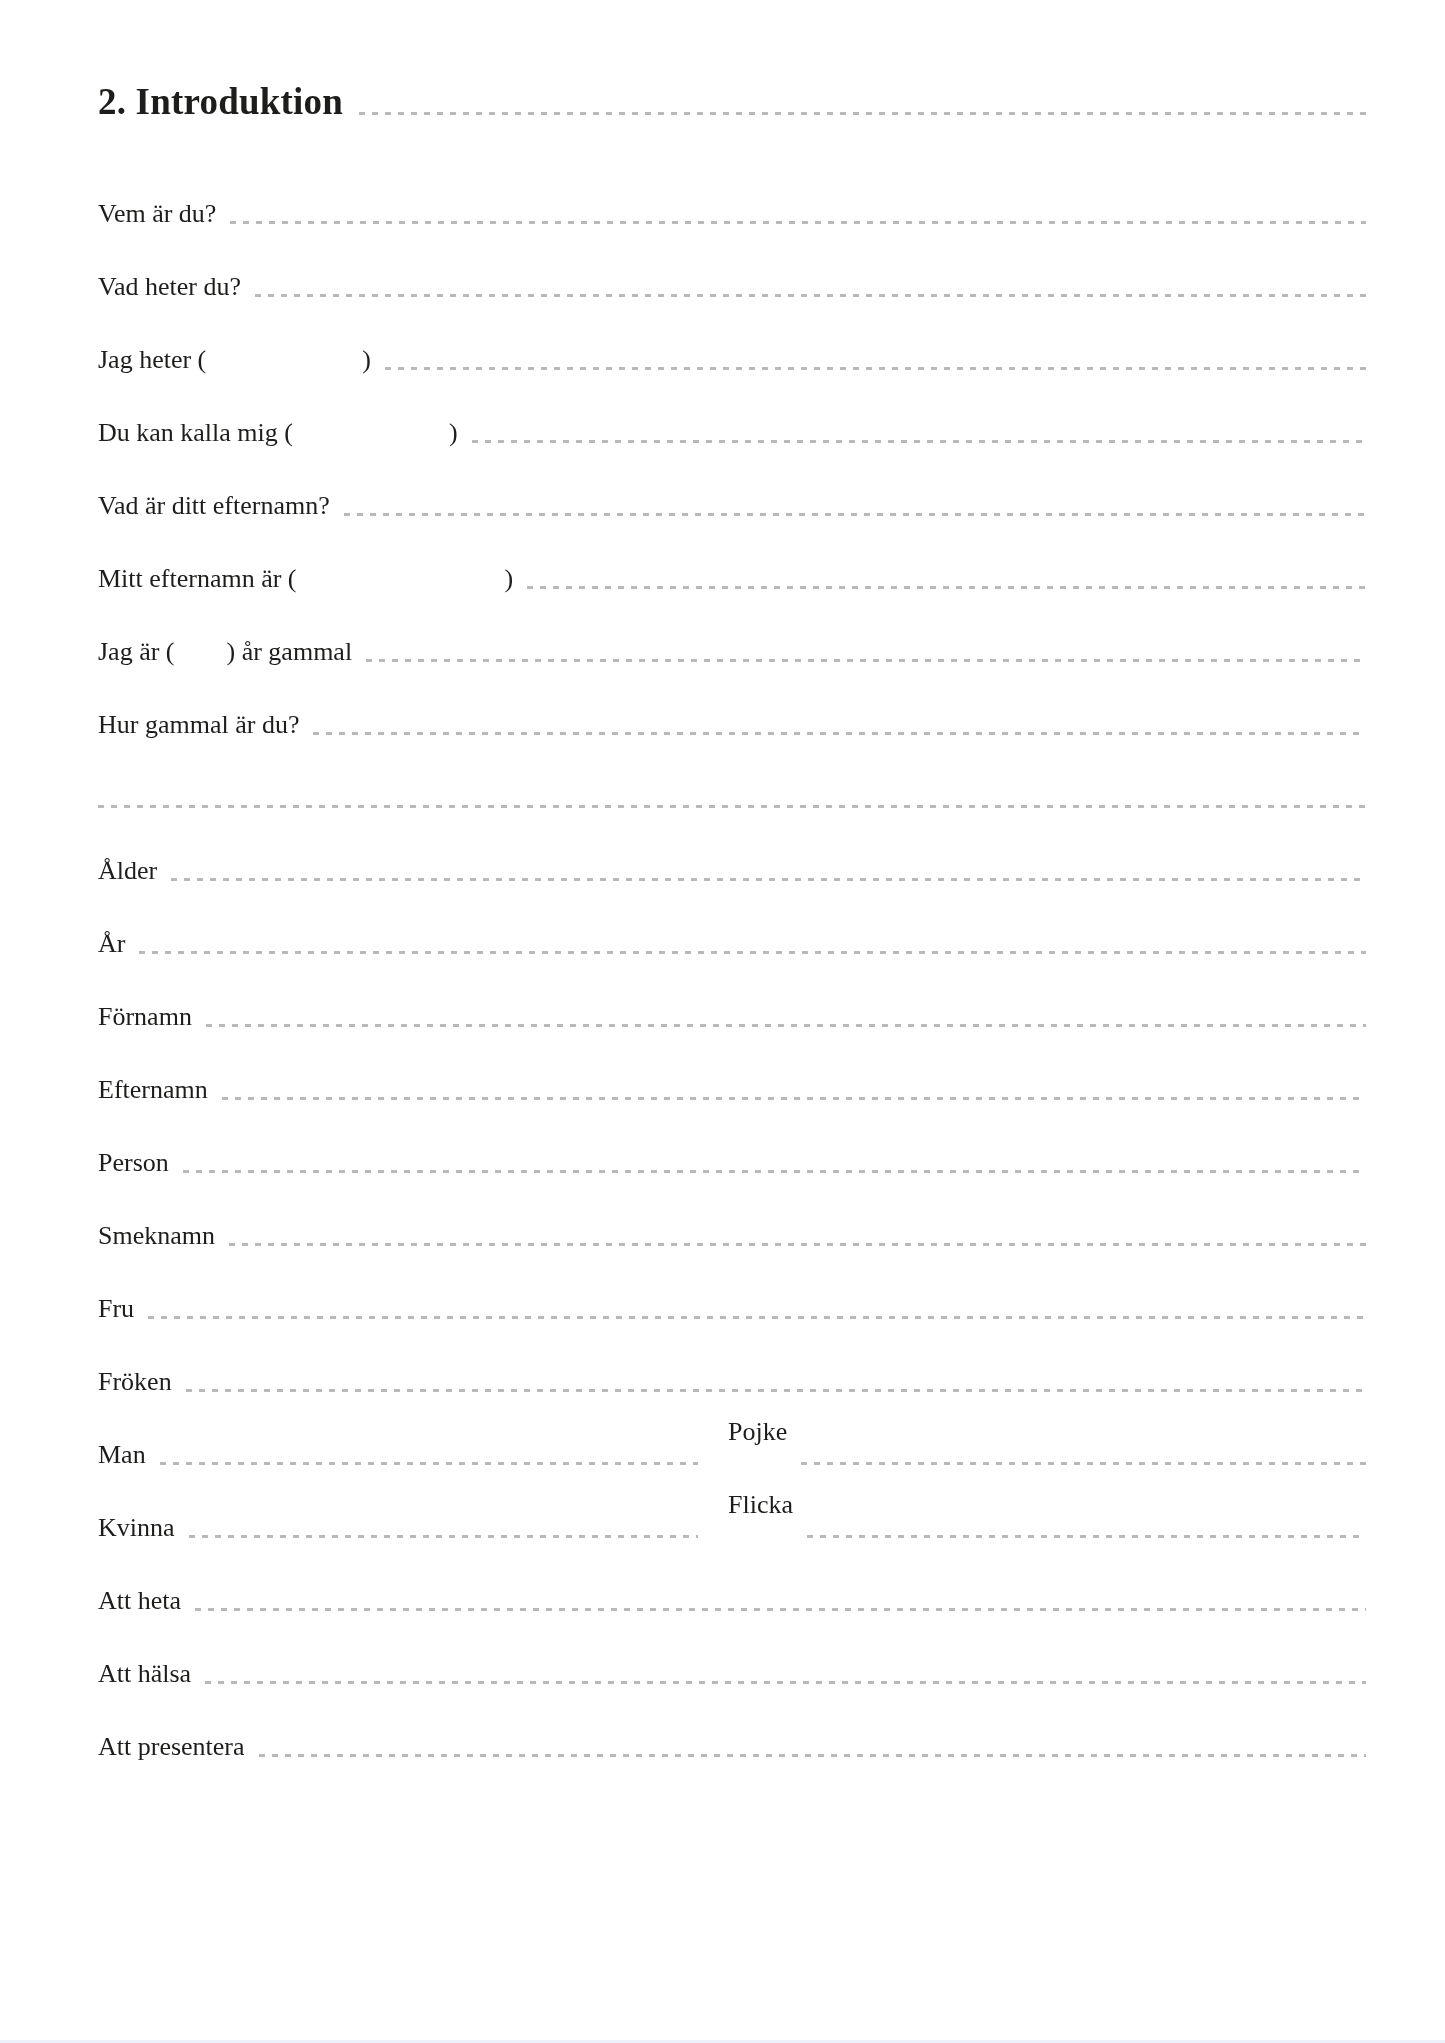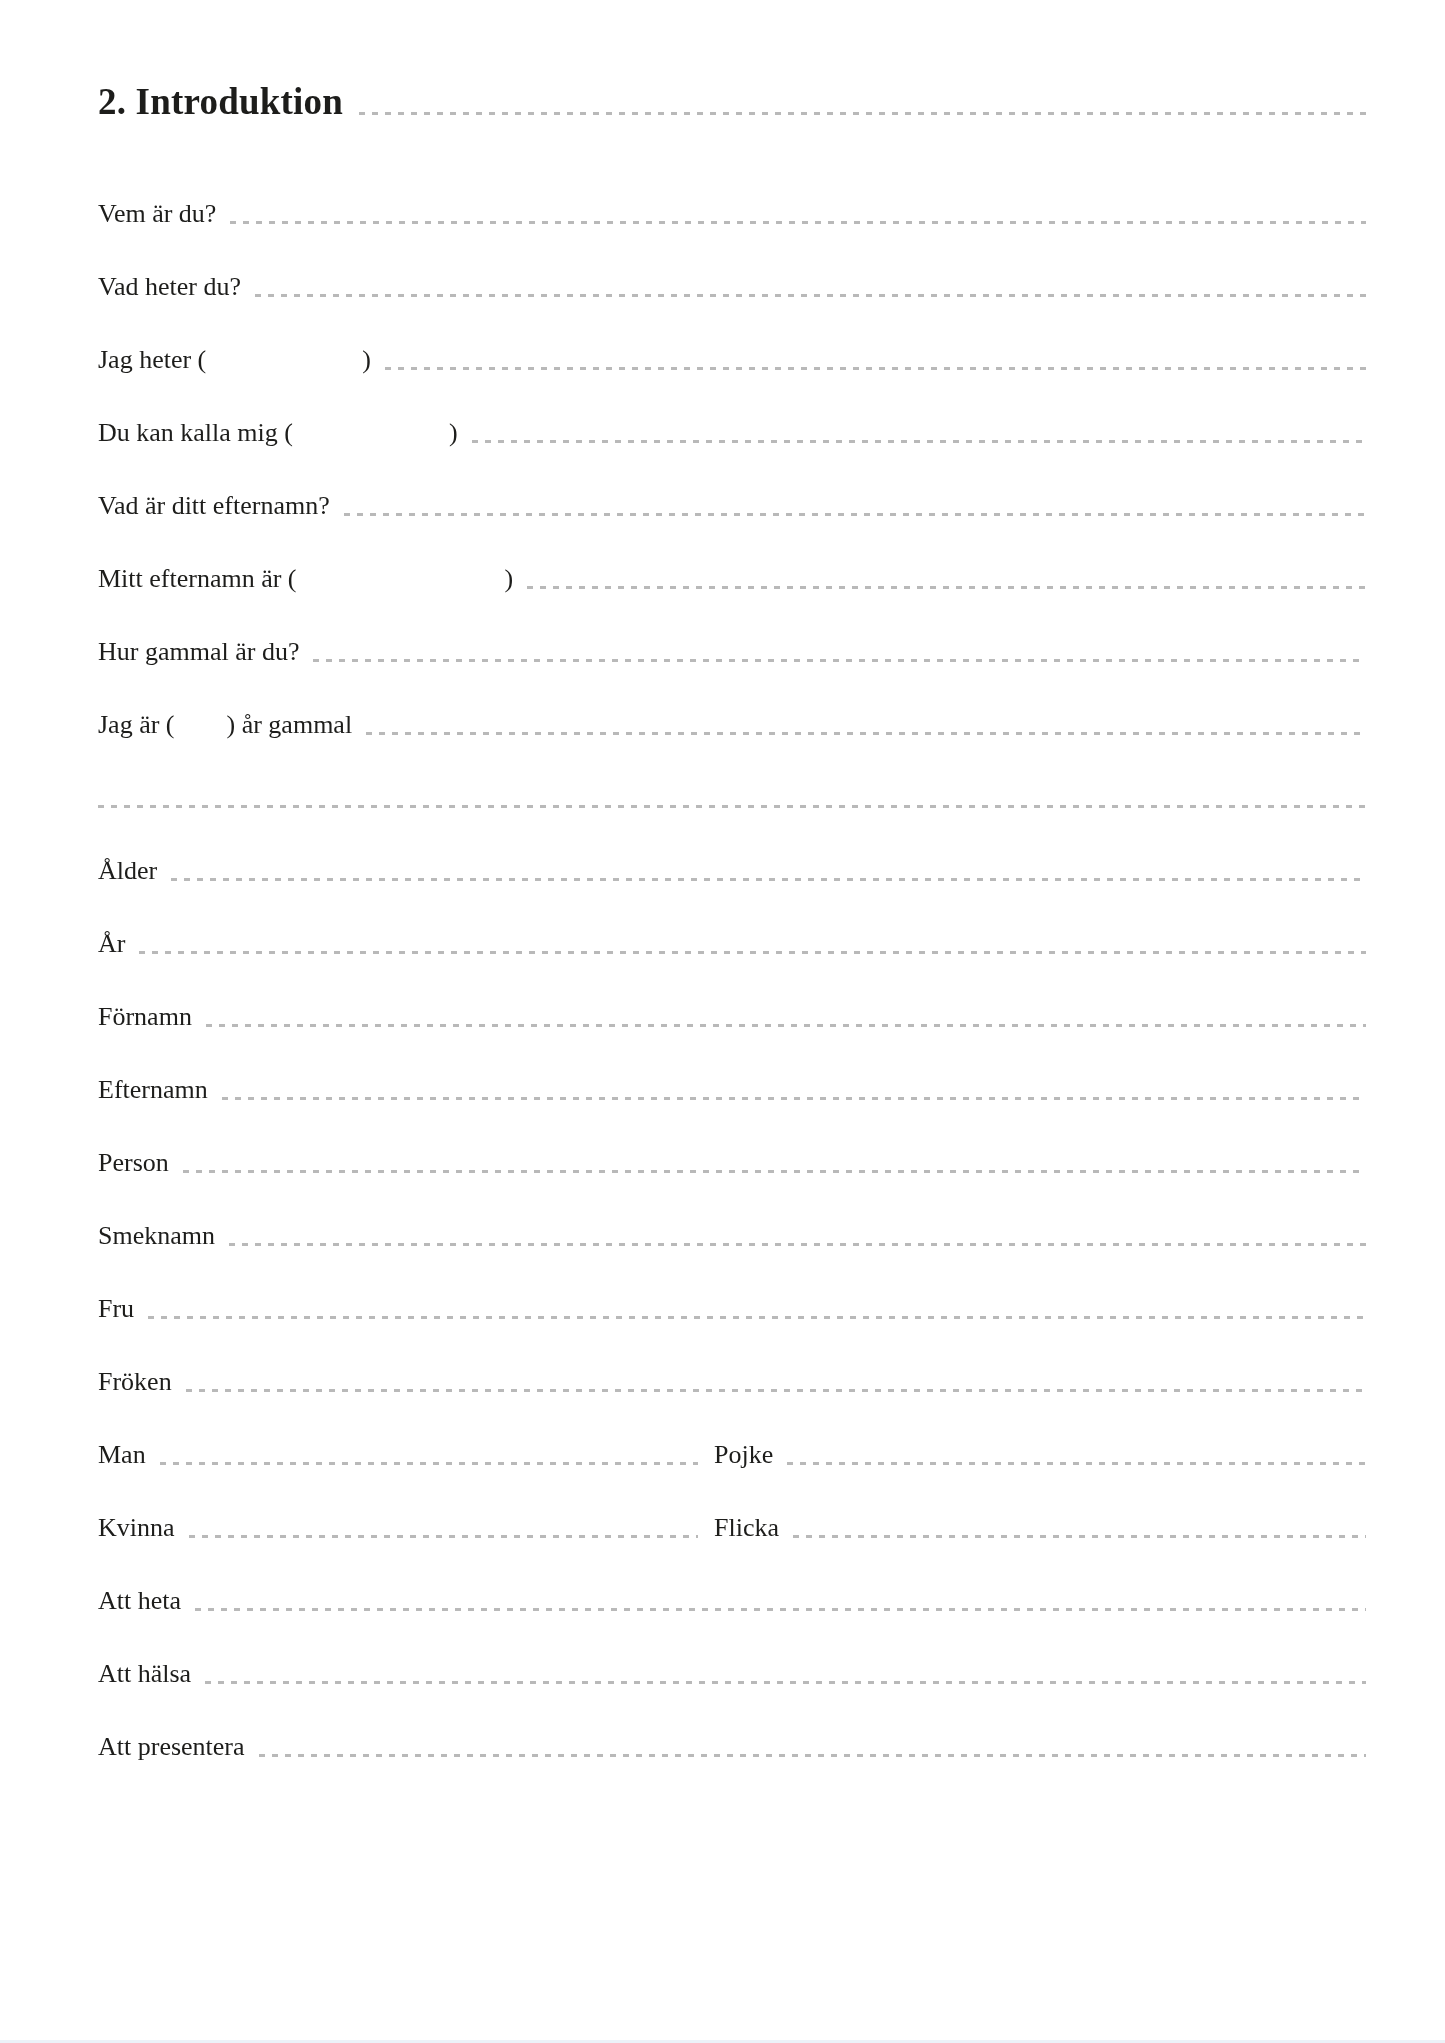--- a/index.html
+++ b/index.html
@@ -37,21 +37,21 @@
   }
   .leader{
     flex:1;height:3px;
     margin-left:14px;margin-bottom:3px;
     align-self:flex-end;
     background:repeating-linear-gradient(to right,#b9b9b9 0 6px,transparent 6px 13px);
   }
   .title-row .leader{margin-left:16px;margin-bottom:5px;}
   .row.separator .leader{margin-left:0;}
   .half1{flex:0 0 600px;display:flex;align-items:flex-end;}
-  .half2{flex:1;margin-left:16px;display:flex;align-items:flex-end;}
+  .half2{flex:1;margin-left:30px;display:flex;align-items:center;}
   .bottom-edge{
     position:absolute;left:0;bottom:0;width:100%;height:3px;
     background:#ecf2f8;
   }
 </style>
 </head>
 <body>
 
 <div class="page">
   <div class="content">
@@ -81,25 +81,25 @@
     </div>
     <div class="row">
       <span class="label">Vad är ditt efternamn?</span>
       <div class="leader"></div>
     </div>
     <div class="row">
       <span class="label">Mitt efternamn är (        )</span>
       <div class="leader"></div>
     </div>
     <div class="row">
-      <span class="label">Hur gammal är du?</span>
+      <span class="label">Jag är (  ) år gammal</span>
       <div class="leader"></div>
     </div>
     <div class="row">
-      <span class="label">Jag är (  ) år gammal</span>
+      <span class="label">Hur gammal är du?</span>
       <div class="leader"></div>
     </div>
 
     <div class="row separator">
       <div class="leader"></div>
     </div>
 
     <div class="row">
       <span class="label">Ålder</span>
       <div class="leader"></div>

